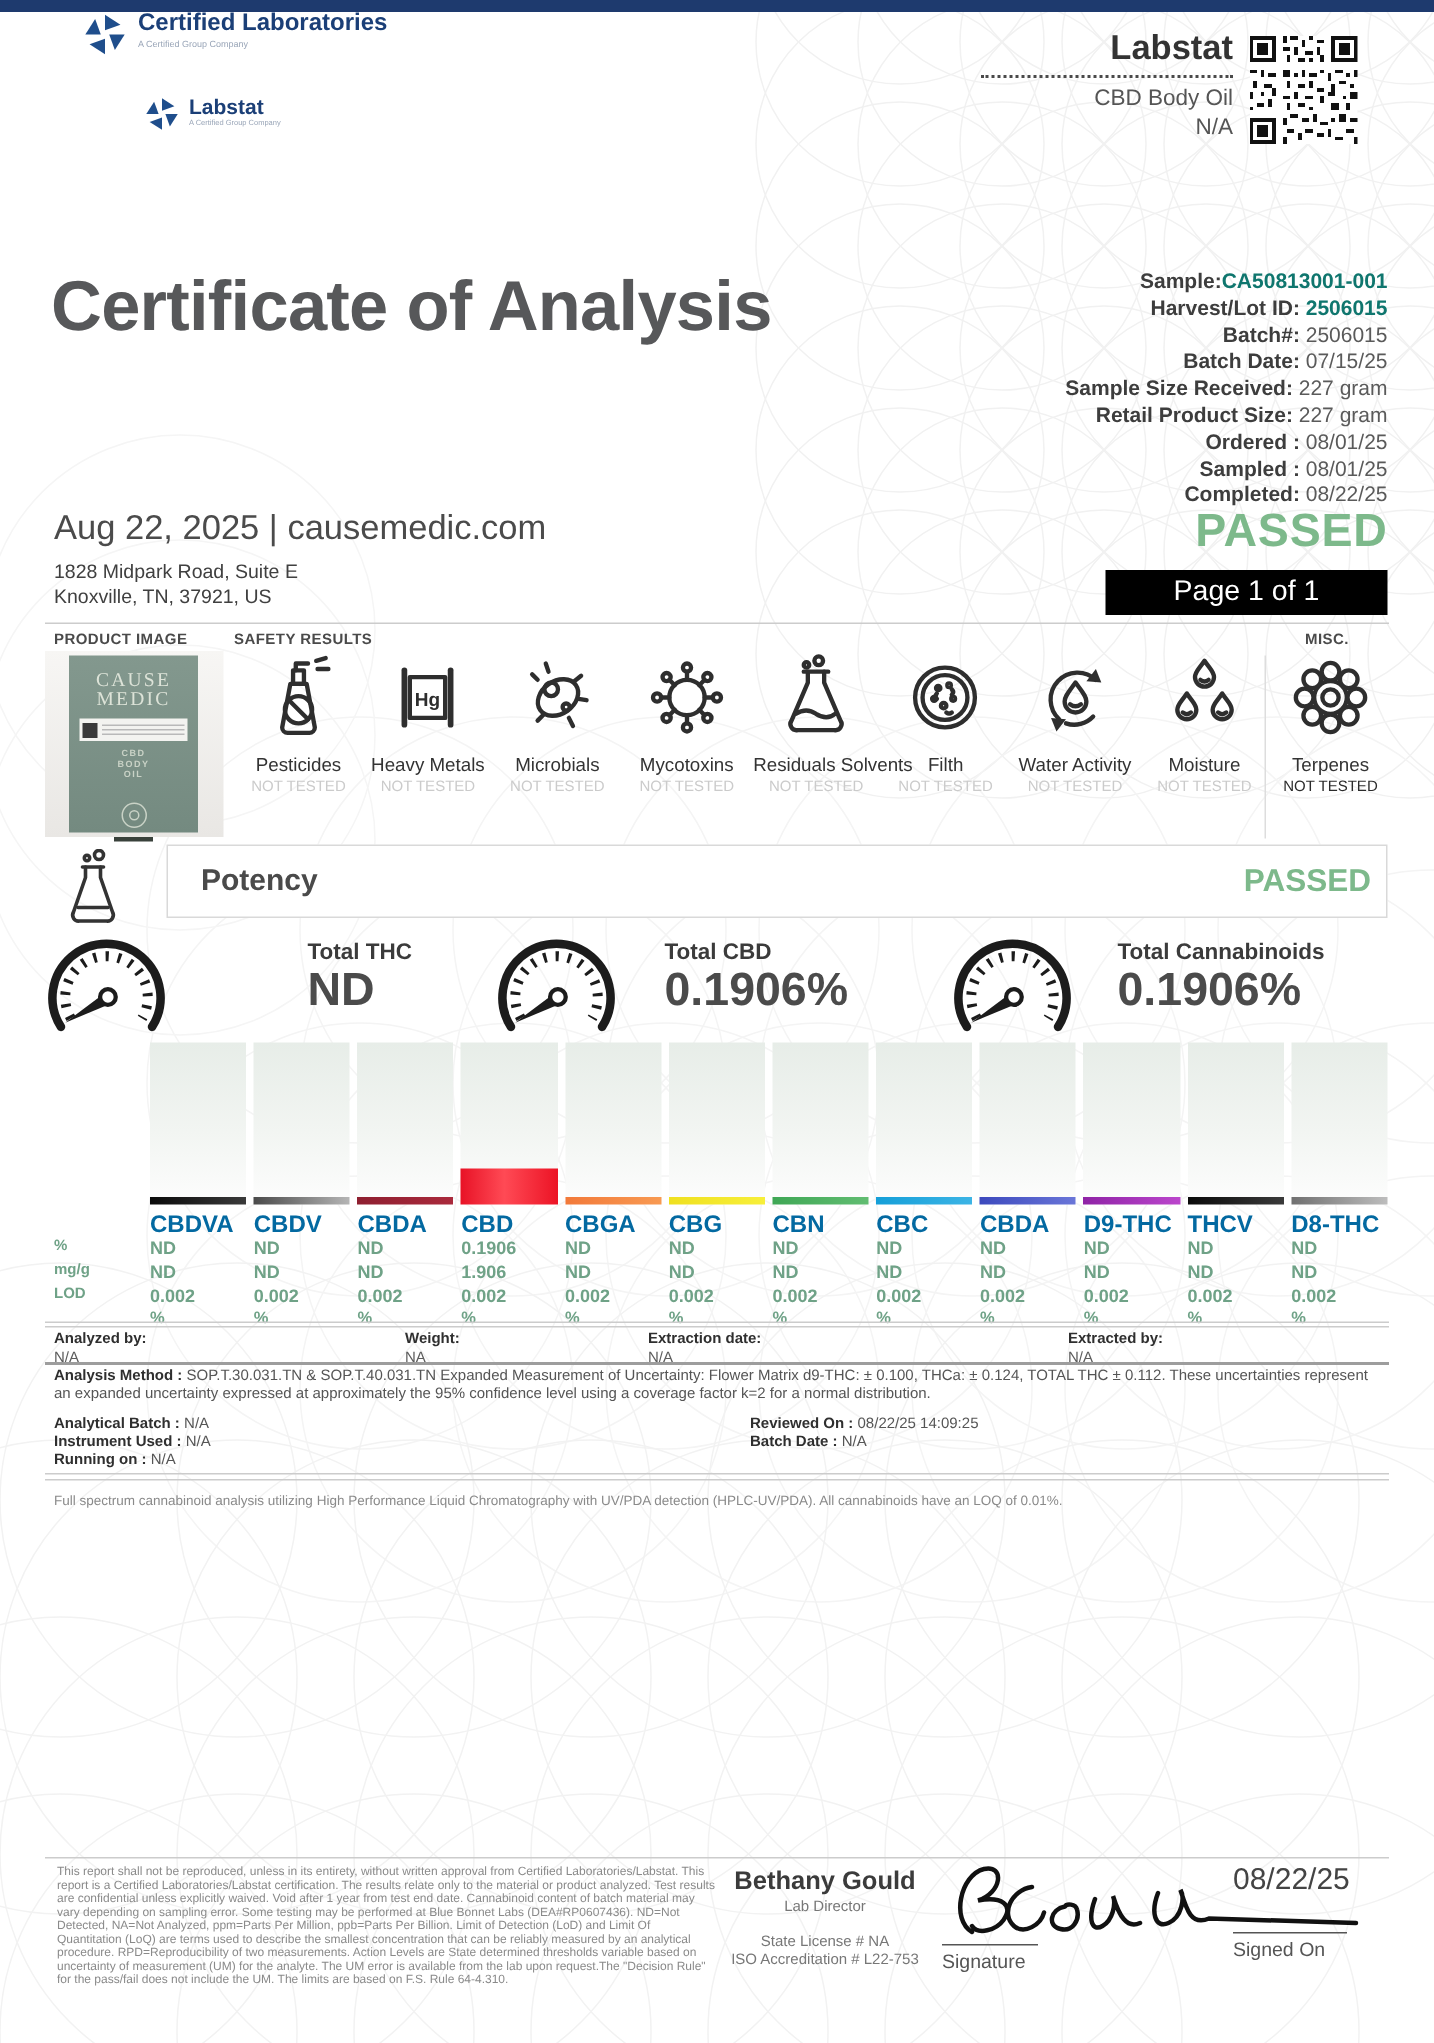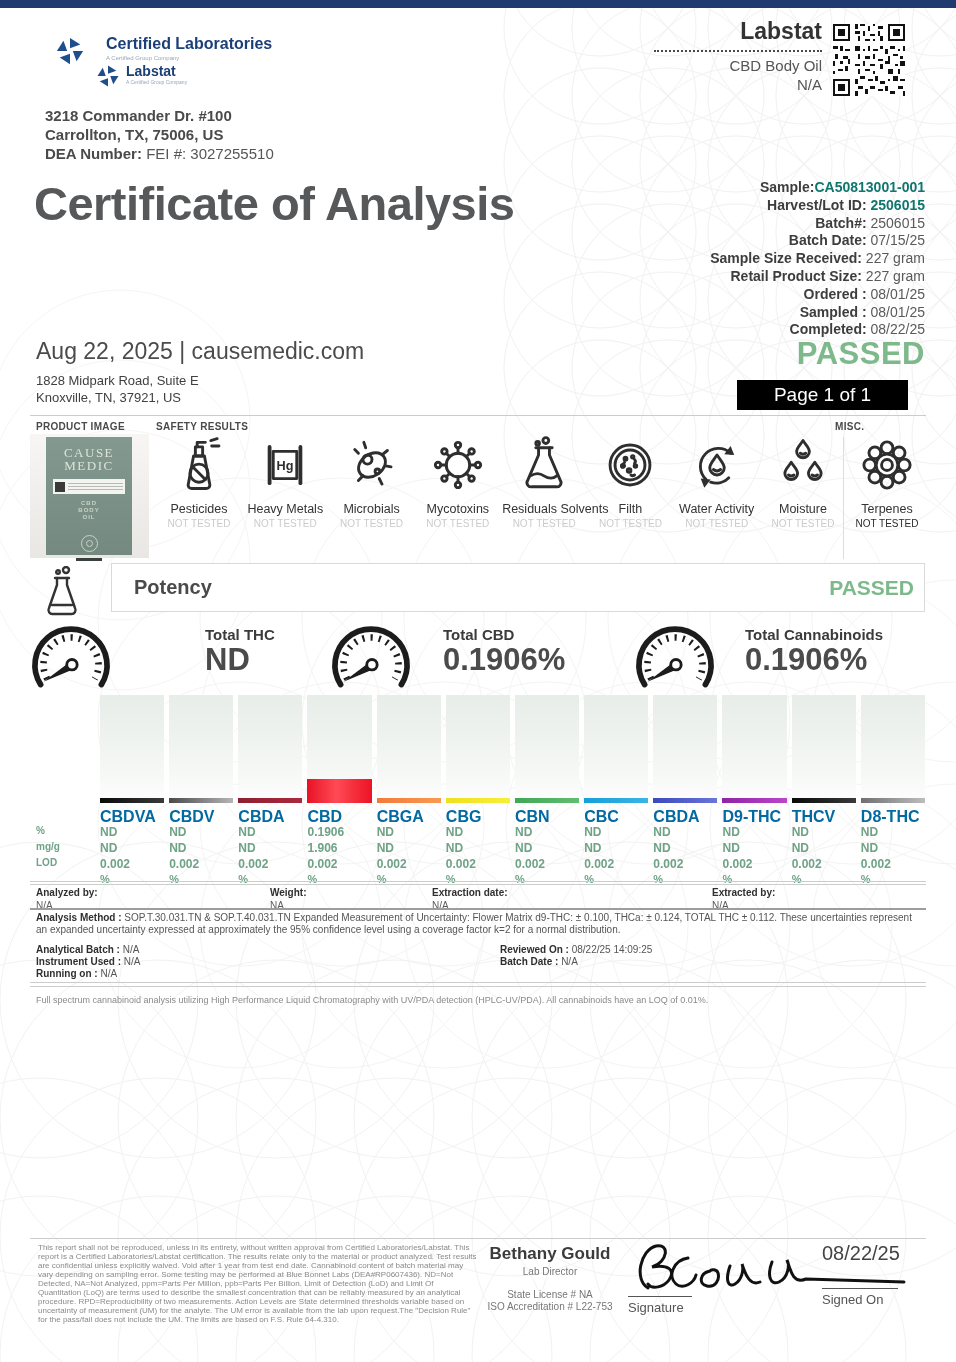--- a/index.html
+++ b/index.html
@@ -2,21 +2,21 @@
 <html><head>
 <meta charset="utf-8">
 <style>
   html,body{margin:0;padding:0;background:#9a9a9a;}
   .page{position:relative;width:956px;height:1362px;margin:0 auto;background:#ffffff;
         font-family:"Liberation Sans",sans-serif;overflow:hidden;outline:1px solid #d9d9d9;}
   .wm{position:absolute;left:0;top:0;z-index:0;pointer-events:none;}
   .layer{position:absolute;z-index:1;}
   .topbar{left:0;top:0;width:956px;height:8px;background:#1e3a6e;}
   
-  .cl-logo{left:55px;top:36px;display:flex;align-items:flex-start;gap:21px;}
+  .cl-logo{left:55px;top:8px;display:flex;align-items:flex-start;gap:7px;}
   .cl-text{line-height:1;}
   .cl-name{font-size:16px;font-weight:700;color:#1b3f77;}
   .cl-tag{font-size:6px;color:#9aa6b8;margin-top:3px;}
   .ls-logo{left:96px;top:64px;display:flex;align-items:flex-start;gap:6px;}
   .ls-name{font-size:14px;font-weight:700;color:#1b3f77;}
   .ls-tag{font-size:5px;color:#9aa6b8;margin-top:2px;}
   .lab-addr{left:45px;top:106px;font-size:15px;font-weight:700;color:#4a4a4a;line-height:19px;}
   .lab-addr .nrm{font-weight:400;color:#565656;}
   
   .right-head{left:520px;top:18px;width:302px;text-align:right;}
@@ -24,21 +24,21 @@
   .rh-dots{width:168px;border-bottom:2px dotted #4a4a4a;margin:5px 0 4px auto;}
   .rh-line{font-size:15px;color:#555555;line-height:19px;}
   .qr{left:833px;top:24px;width:72px;height:72px;}
   
   .coa-title{left:34px;top:176px;font-size:47px;font-weight:700;color:#57585a;letter-spacing:-.5px;}
   .sample-info{left:425px;top:179px;width:500px;text-align:right;font-size:14px;line-height:17.8px;}
   .si-label{font-weight:700;color:#3d3d3d;}
   .si-value{color:#5a5a5a;}
   .si-value.bold{font-weight:700;color:#0f766e;}
   .passed-big{left:625px;top:336px;width:300px;text-align:right;font-size:31px;font-weight:700;color:#7db98b;letter-spacing:.5px;}
-  .page-box{left:737px;top:380px;width:171px;height:30px;background:#000;color:#fff;font-size:19px;
+  .page-box{left:737px;top:380px;width:188px;height:30px;background:#000;color:#fff;font-size:19px;
             display:flex;align-items:center;justify-content:center;}
   .client{left:36px;top:338px;}
   .client-main{font-size:23px;color:#4b4b4b;}
   .client-sub{font-size:13px;color:#404040;line-height:17px;margin-top:7px;}
   .divider{background:#cccccc;height:1px;}
   
   .sec-lbl{font-size:10px;font-weight:700;color:#4a4a4a;letter-spacing:.3px;}
   
   .photo{left:30px;top:434px;width:119px;height:124px;background:linear-gradient(180deg,#f7f6f4,#e9e7e4);}
   .gbox{position:absolute;left:16px;top:3px;width:86px;height:118px;background:linear-gradient(180deg,#83988e,#748a80);text-align:center;}
@@ -254,25 +254,20 @@
           <path d="M16,30 L5,23 L16,19 Z"></path>
           <path d="M2,16 L9,5 L13,16 Z"></path>
         </g>
     </svg>
     <div class="cl-text">
       <div class="ls-name">Labstat</div>
       <div class="ls-tag">A Certified Group Company</div>
     </div>
   </div>
 
-  <div class="layer lab-addr">
-    <div>3218 Commander Dr. #100</div>
-    <div>Carrollton, TX, 75006, US</div>
-    <div><span>DEA Number:</span> <span class="nrm">FEI #: 3027255510</span></div>
-  </div>
 
   <div class="layer right-head">
     <div class="rh-title">Labstat</div>
     <div class="rh-dots"></div>
     <div class="rh-line">CBD Body Oil</div>
     <div class="rh-line">N/A</div>
   </div>
 
   <svg class="layer qr" viewBox="0 0 29 29" shape-rendering="crispEdges">
     <rect width="29" height="29" fill="#fff"></rect>
@@ -316,21 +311,21 @@
     <div class="client-sub">
       <div>1828 Midpark Road, Suite E</div>
       <div>Knoxville, TN, 37921, US</div>
     </div>
   </div>
 
   <div class="layer divider" style="left:30px;top:415px;width:896px;"></div>
 
   <div class="layer sec-lbl" style="left:36px;top:421px;">PRODUCT IMAGE</div>
   <div class="layer sec-lbl" style="left:156px;top:421px;">SAFETY RESULTS</div>
-  <div class="layer sec-lbl" style="left:835px;top:421px;">MISC.</div>
+  <div class="layer sec-lbl" style="left:870px;top:421px;">MISC.</div>
 
   <div class="layer photo">
     <div class="gbox">
       <div class="gbrand">
         <div>CAUSE</div>
         <div>MEDIC</div>
       </div>
       <div class="glabel">
         <div class="q"></div>
         <div class="l">

